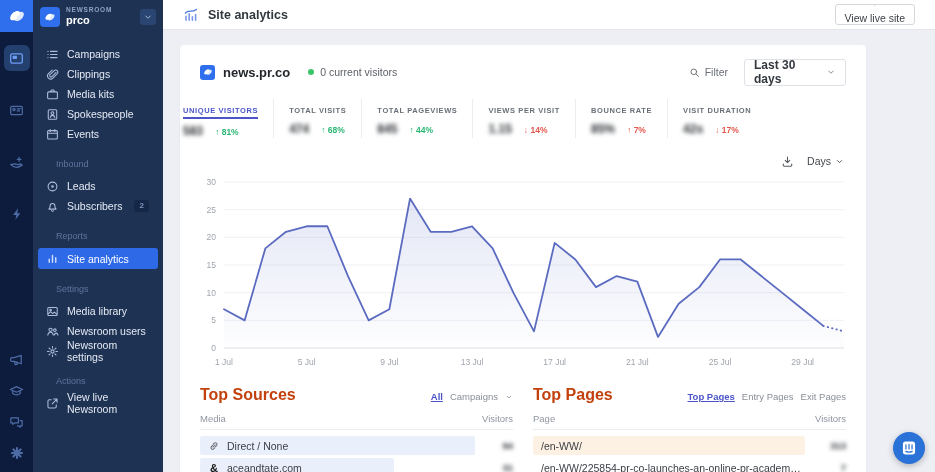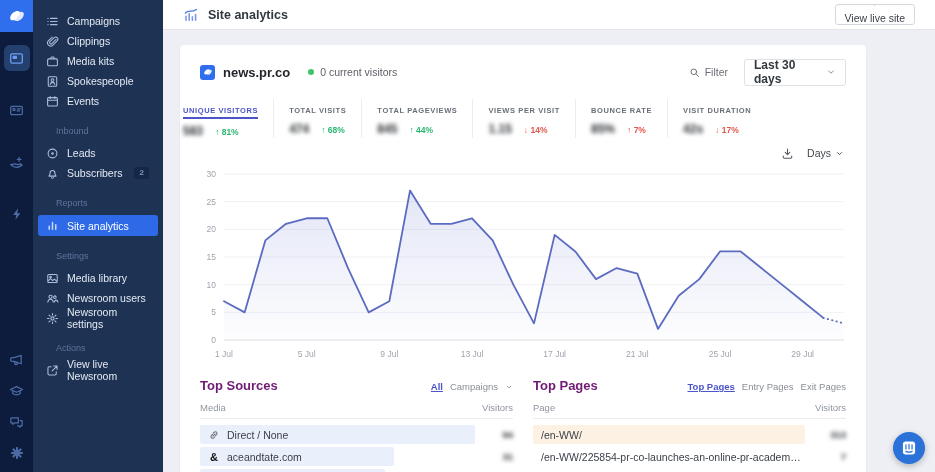--- a/index.html
+++ b/index.html
@@ -59,30 +59,30 @@
   .stat-label { font-size:7.5px; font-weight:bold; letter-spacing:.6px; color:#696f78; display:inline-block; }
   .stat.active .stat-label { color:#4b55c8; border-bottom:2px solid #4b55c8; padding-bottom:2px; }
   .stat-row { margin-top:5px; display:flex; align-items:baseline; }
   .stat-value { font-size:12px; font-weight:bold; color:#2b2e33; }
   .blurred { filter:blur(2px); user-select:none; }
   .pct { font-size:8.5px; margin-left:12px; font-weight:bold; }
   .pct.good { color:#2bb673; }
   .pct.bad { color:#e2574c; }
 
   
-  .chart-controls { display:flex; justify-content:flex-end; align-items:center; gap:13px; padding:0 22px; margin-top:6px; height:18px; color:#54595f; }
+  .chart-controls { display:flex; justify-content:flex-end; align-items:center; gap:13px; padding:0 22px; margin-top:14px; height:18px; color:#54595f; }
   .chart-controls .gran { display:flex; align-items:center; gap:4px; font-size:10.5px; color:#44484e; }
   .chart-wrap { padding:0 14px; }
   #chart-svg { display:block; }
   #chart-svg text { font-family:"Liberation Sans", sans-serif; font-size:8.5px; fill:#a0a5ad; }
 
   
   .tables { display:grid; grid-template-columns:1fr 1fr; gap:20px; padding:0 20px; margin-top:10px; }
   .tbl-title-row { display:flex; align-items:baseline; justify-content:space-between; margin-bottom:9px; }
-  .tbl-title { font-size:13px; font-weight:bold; color:#701a75; }
+  .tbl-title { font-size:16px; font-weight:bold; color:#c2410c; }
   .tbl-controls { display:flex; align-items:center; gap:7px; font-size:9.5px; color:#8a8f98; }
   .link-active { color:#4b55c8; font-weight:bold; text-decoration:underline; }
   .col-head { display:flex; justify-content:space-between; font-size:9.5px; color:#9096a0; padding-bottom:5px; border-bottom:1px solid #ececef; margin-bottom:5px; }
   .trow { position:relative; height:21px; display:flex; align-items:center; font-size:10.5px; color:#3a3f46; margin-bottom:1px; }
   .trow .bar { position:absolute; left:0; top:1px; bottom:1px; border-radius:2px; z-index:0; }
   .trow.src .bar { background:#e9effb; }
   .trow.pg .bar { background:#fdf1e3; }
   .trow > * { position:relative; z-index:1; }
   .trow .ricon { width:14px; display:flex; justify-content:center; margin:0 6px 0 7px; color:#6a6f76; }
   .trow .amp { font-weight:bold; color:#111; font-size:11px; }
@@ -308,20 +308,36 @@
         </div>
       <div class="rail-item">
           <svg class="icon" width="14" height="14">
             <use href="#i-flower"></use>
           </svg>
         </div>
     </div>
   </aside>
 
   <aside class="sidebar">
+    <div class="ws-header">
+      <div class="ws-chip">
+          <svg class="icon" width="12" height="12">
+            <use href="#i-logo"></use>
+          </svg>
+        </div>
+      <div class="ws-text">
+        <div class="ws-type">NEWSROOM</div>
+        <div class="ws-name">prco</div>
+      </div>
+      <div class="ws-chevron">
+          <svg class="icon" width="10" height="10">
+            <use href="#i-chev"></use>
+          </svg>
+        </div>
+    </div>
     <nav class="nav">
       <div class="nav-item">
           <svg class="nicon icon" width="13" height="13">
             <use href="#i-list"></use>
           </svg>
           <span>Campaigns</span>
         </div>
       <div class="nav-item">
           <svg class="nicon icon" width="13" height="13">
             <use href="#i-clip"></use>

